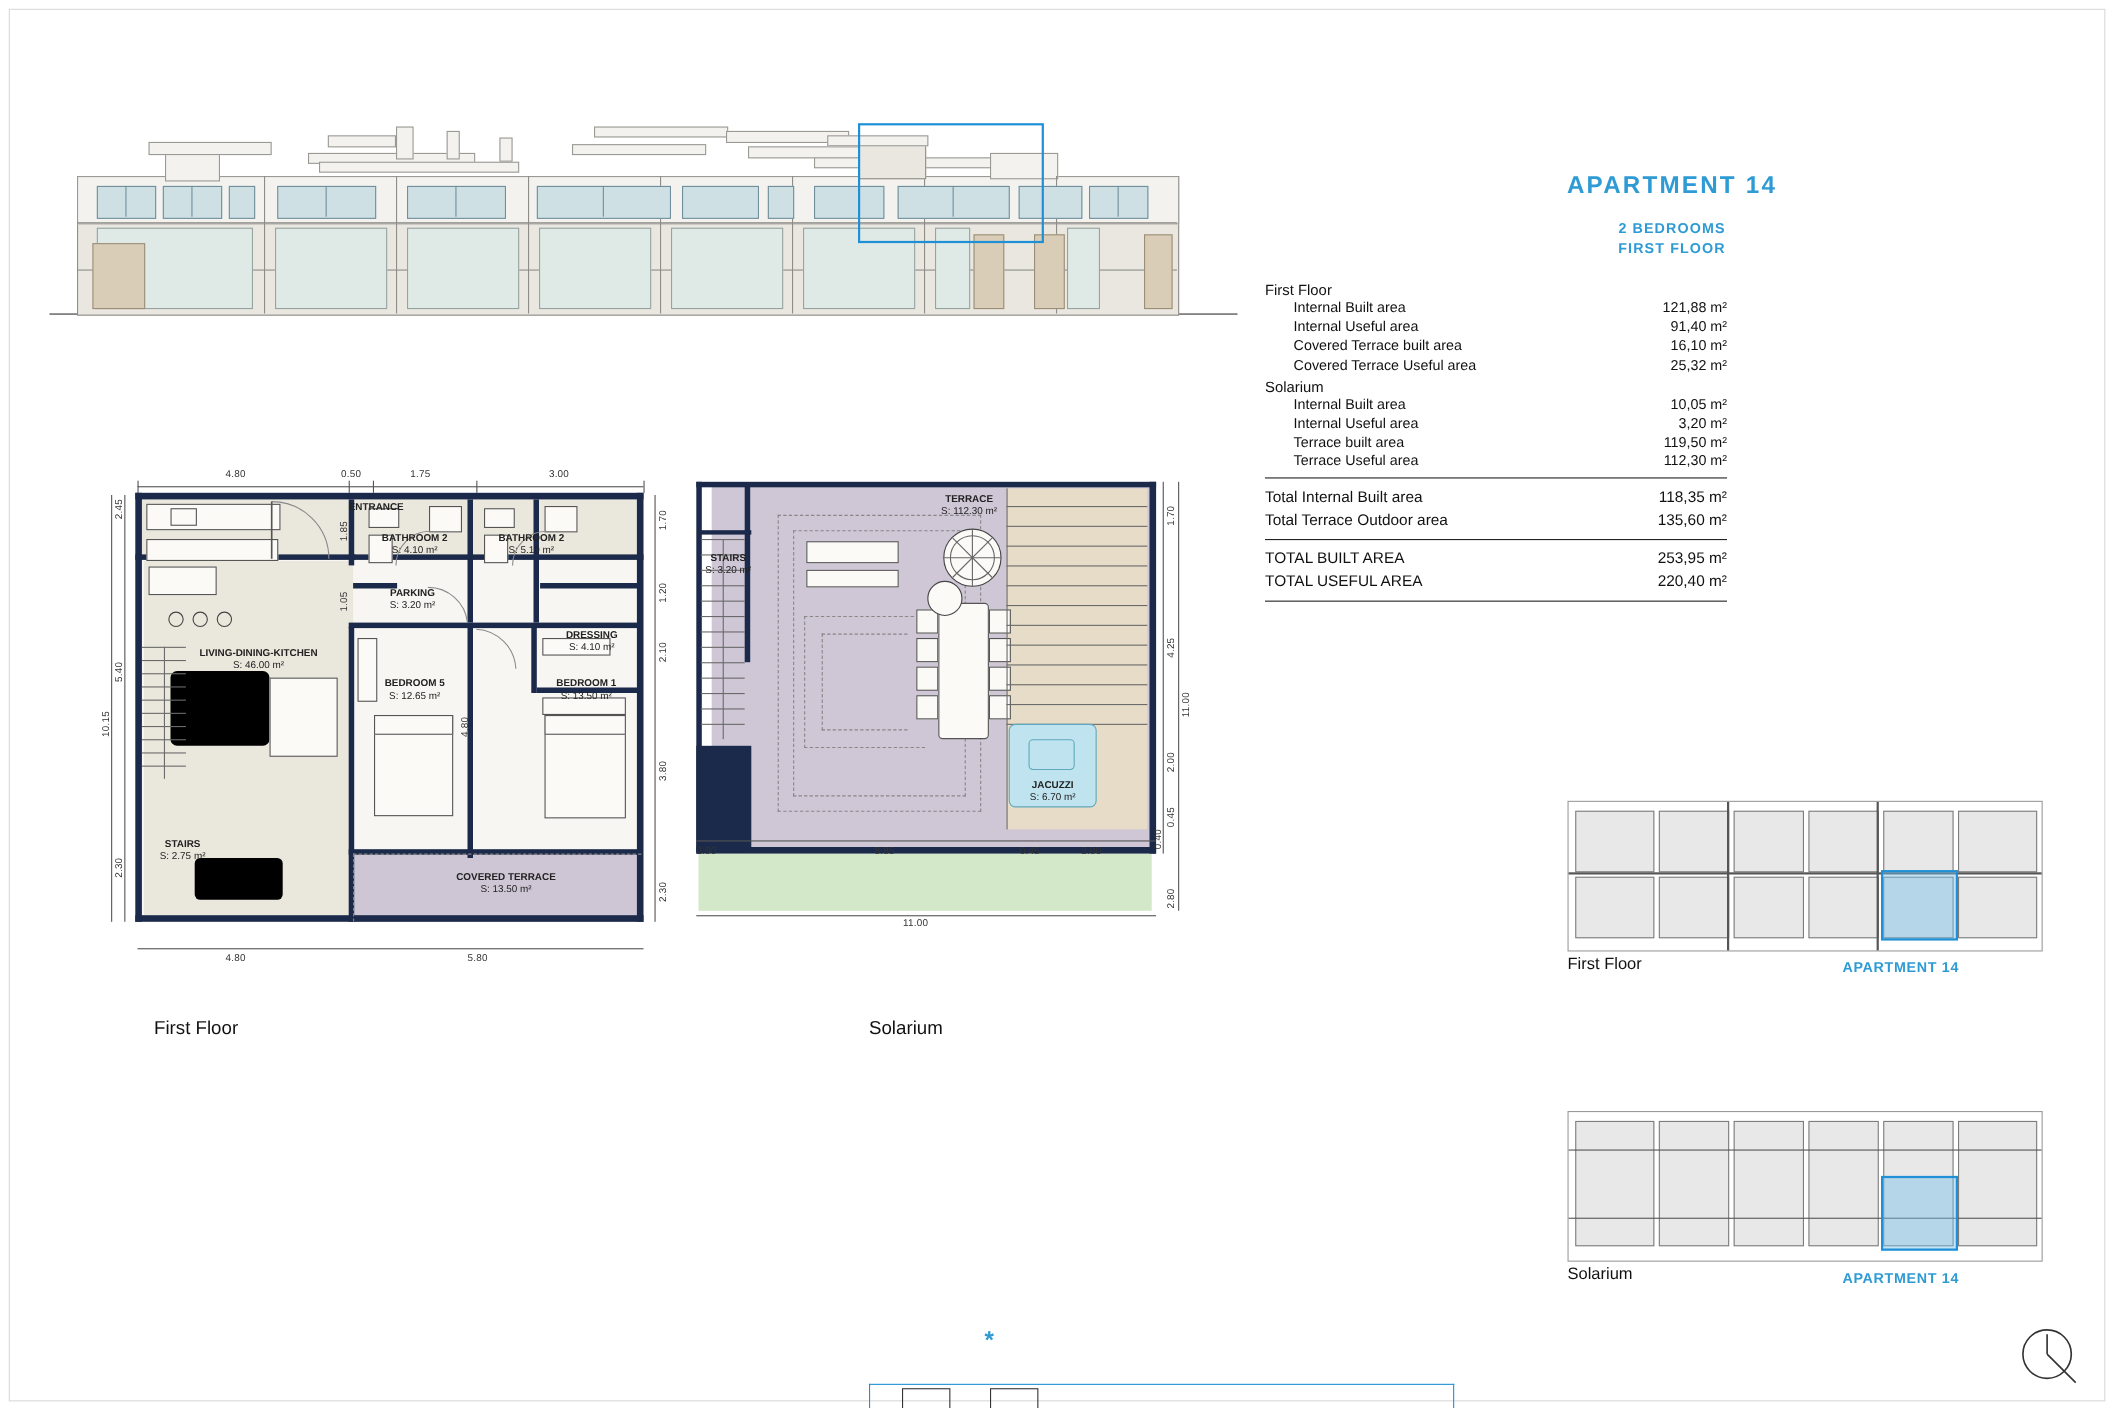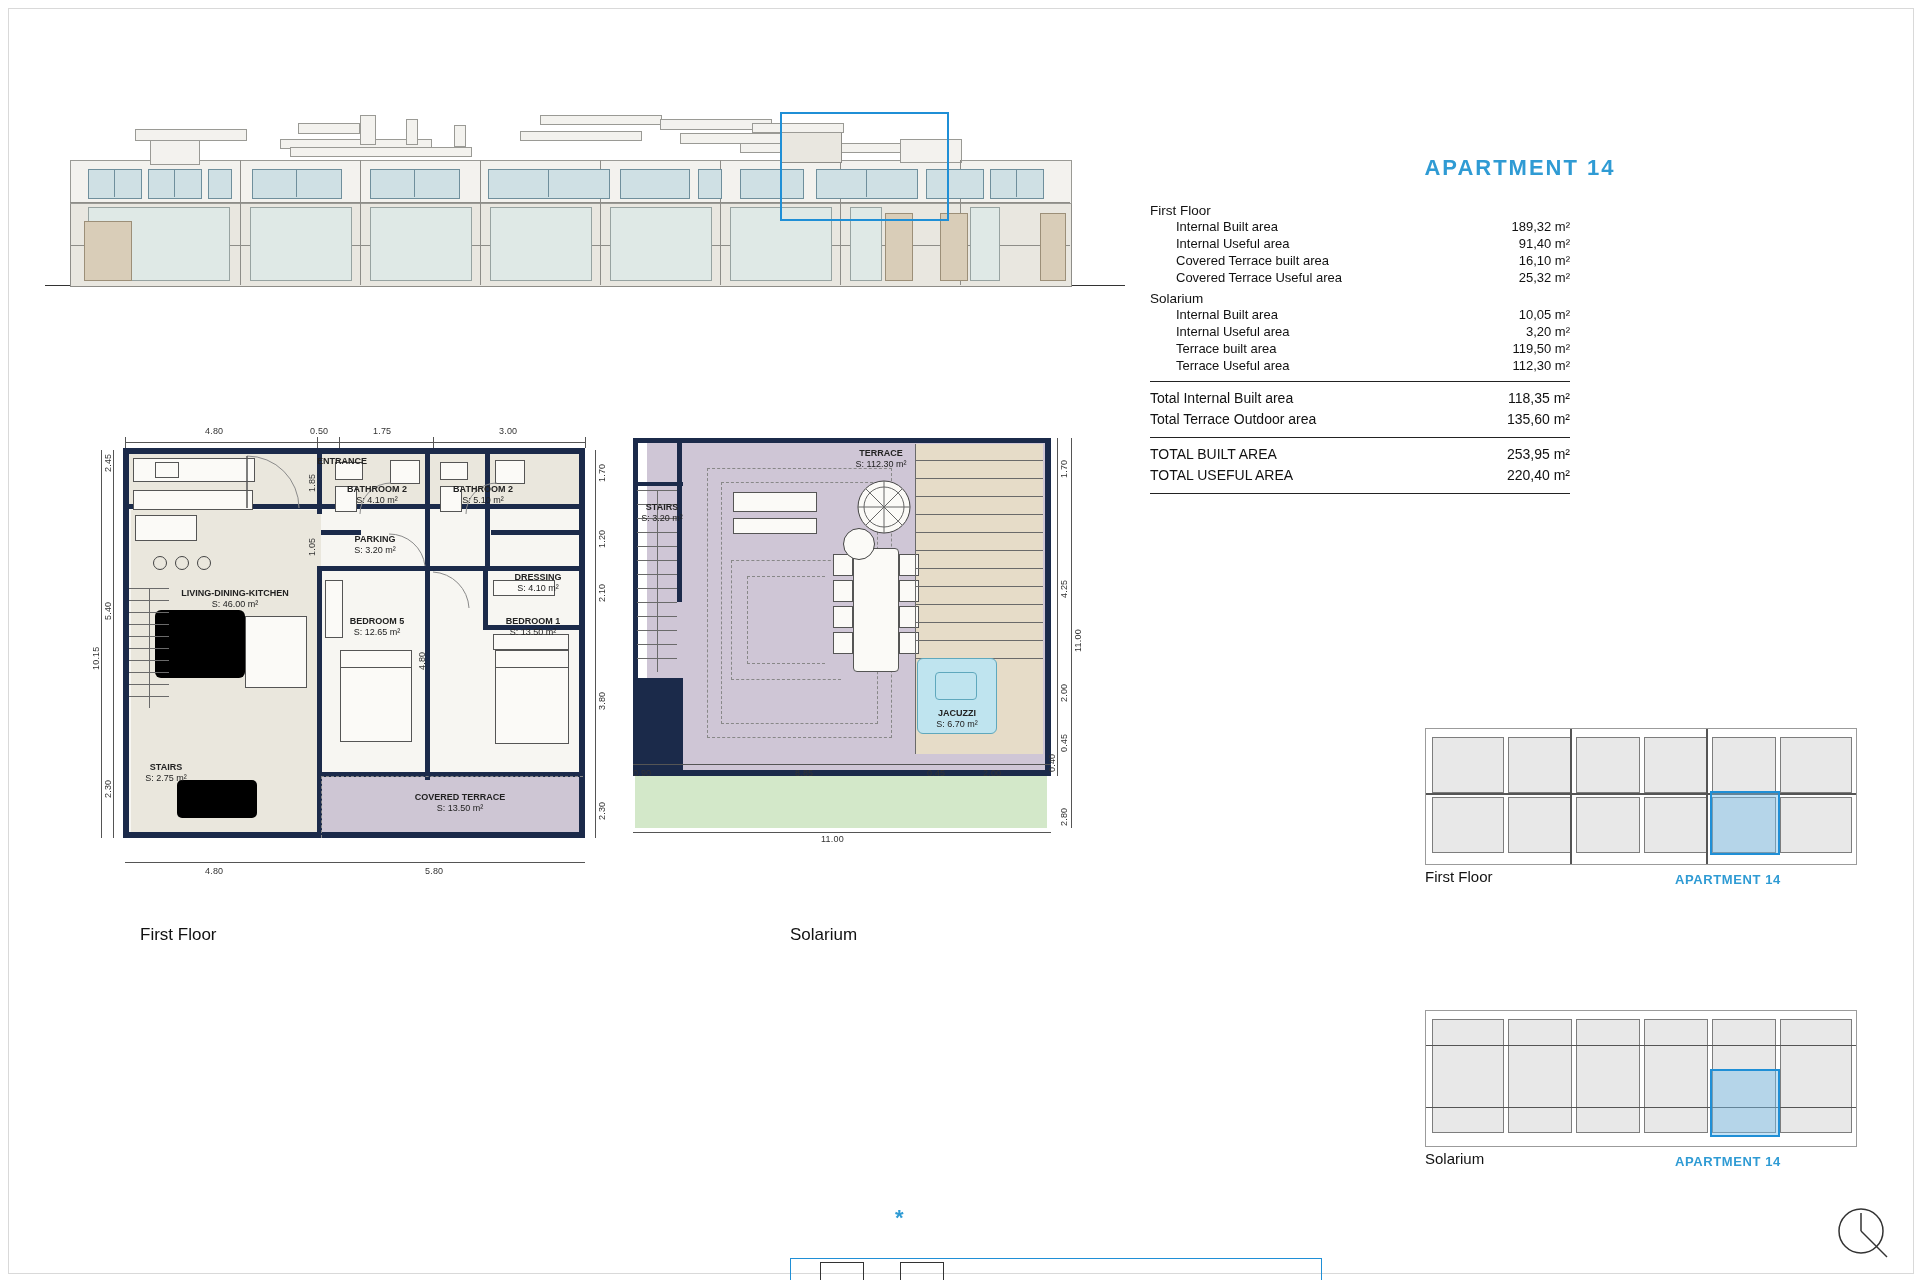--- a/index.html
+++ b/index.html
@@ -446,27 +446,31 @@
     <div class="dimtxt abs" style="left:444px;top:332px;transform:rotate(-90deg);transform-origin:left top;">0.45</div>
     <div class="dimtxt abs" style="left:432px;top:352px;transform:rotate(-90deg);transform-origin:left top;">0.40</div>
     <div class="dimtxt abs" style="left:444px;top:406px;transform:rotate(-90deg);transform-origin:left top;">2.80</div>
     <div class="dimtxt abs" style="left:458px;top:232px;transform:rotate(-90deg);transform-origin:left top;">11.00</div>
   </div>
 
   <div class="caption" style="left:790px;top:925px;">Solarium</div>
 
   <div class="abs" id="rpanel">
     <div class="title">APARTMENT  14</div>
+    <div class="subt" style="margin-top:18px;">
+      <span>2 BEDROOMS</span><br>
+      <span>FIRST FLOOR</span>
+    </div>
 
     <div class="areas">
 
       <div class="grp">First Floor</div>
       <div class="row">
           <span class="lbl">Internal Built area</span>
-          <span class="val">189,32 m²</span>
+          <span class="val">121,88 m²</span>
         </div>
       <div class="row">
           <span class="lbl">Internal Useful area</span>
           <span class="val">91,40 m²</span>
         </div>
       <div class="row">
           <span class="lbl">Covered Terrace built area</span>
           <span class="val">16,10 m²</span>
         </div>
       <div class="row">

